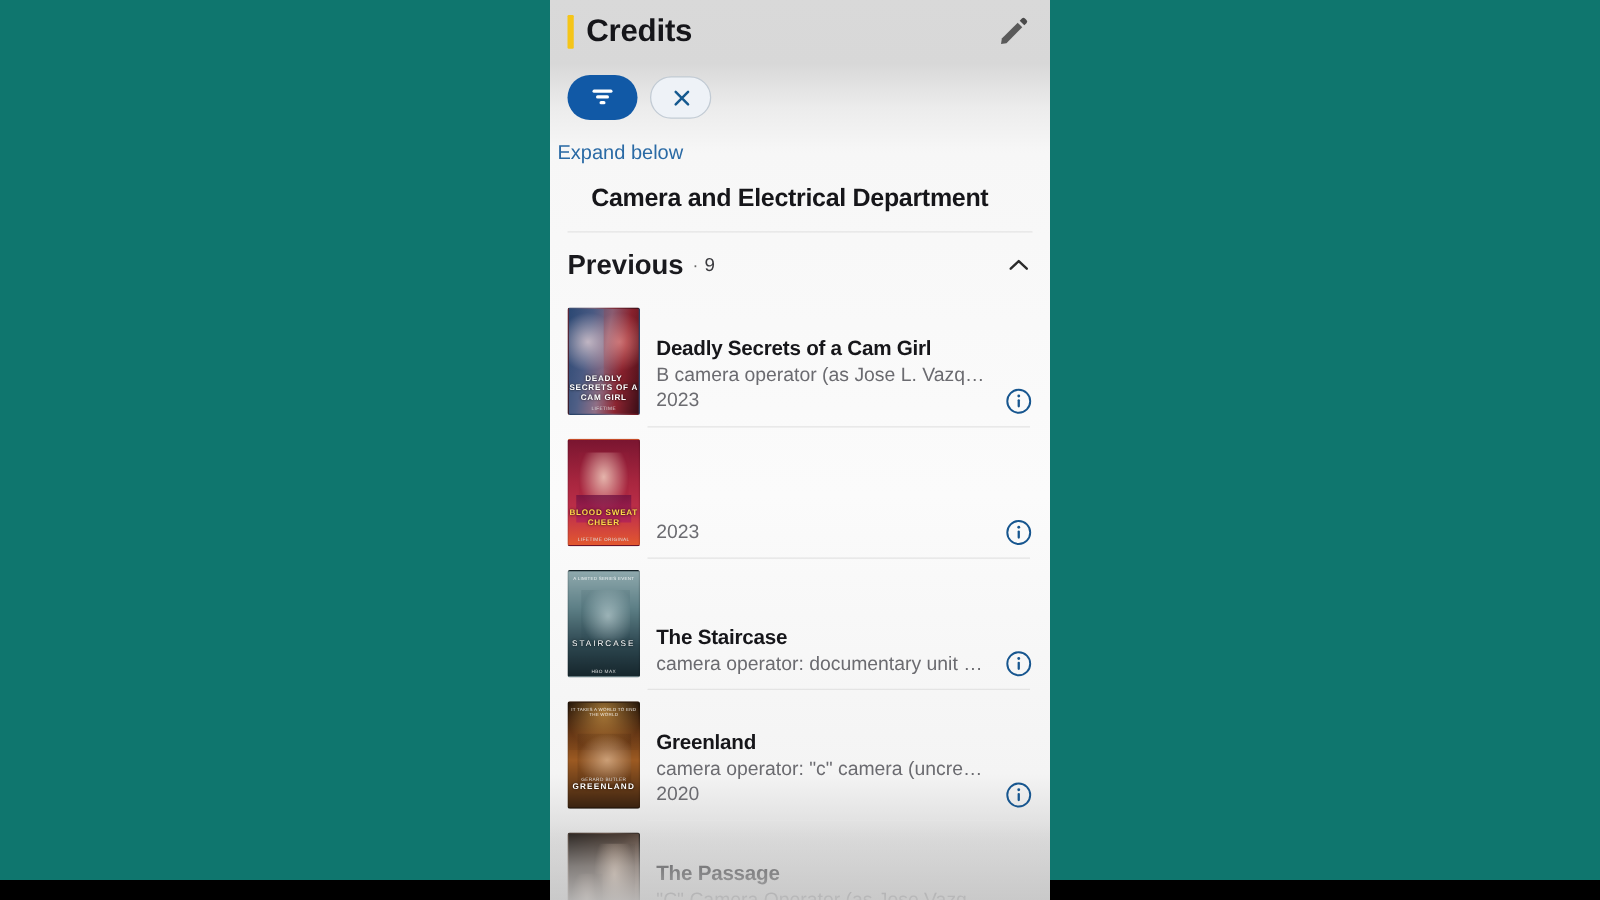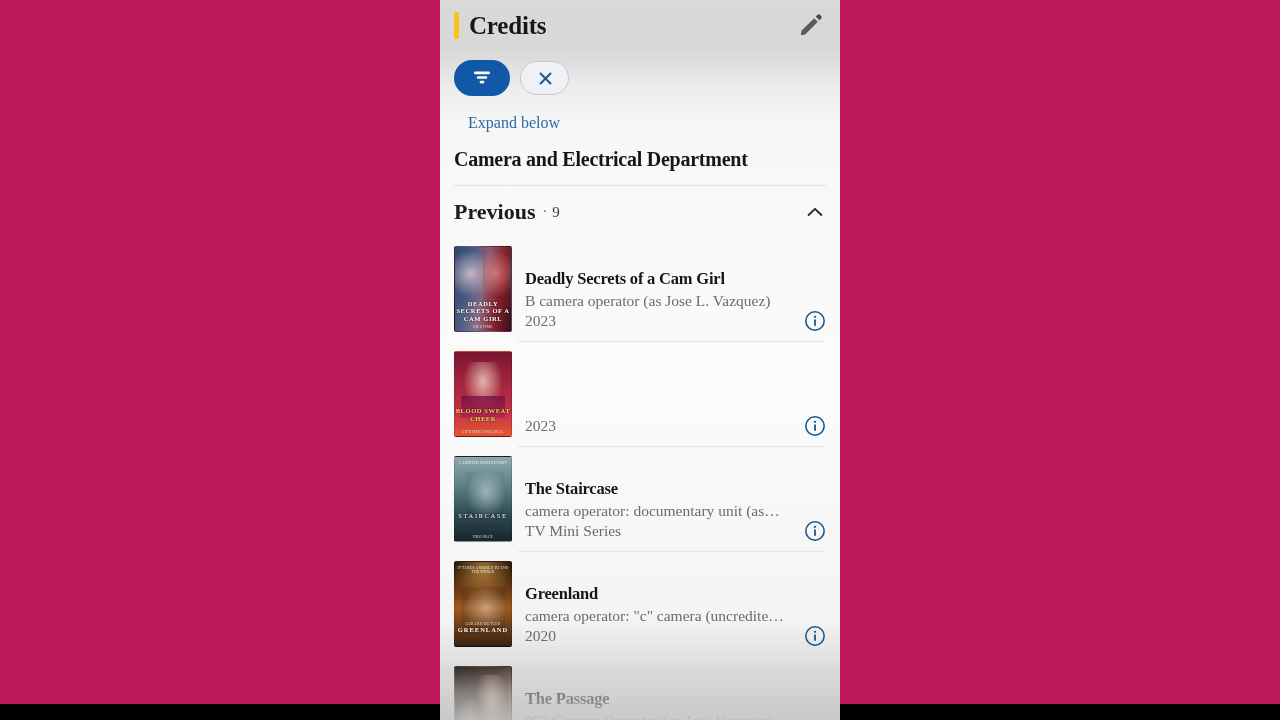--- a/index.html
+++ b/index.html
@@ -2,21 +2,21 @@
 <html><head>
 <meta charset="utf-8">
 <style>
   * { box-sizing: border-box; margin: 0; padding: 0; }
   html, body {
     width: 1280px; height: 720px;
     background: #000;
     font-family: "Liberation Sans", sans-serif;
     overflow: hidden;
   }
-  #screen { position: relative; width: 1280px; height: 704px; background: #be185d; font-family: Liberation Serif, serif; }
+  #screen { position: relative; width: 1280px; height: 704px; background: #0f766e; }
 
   
   #panel {
     position: absolute; left: 440px; top: 0; width: 400px; height: 720px;
     background: #d6d6d6; overflow: hidden;
   }
   
   #pagebg {
     position:absolute; inset:0;
     background: linear-gradient(180deg,#d9d9d9 0%,#d8d8d8 7%,#ececec 12%,#f7f7f7 17%,#fbfbfb 55%,#f4f4f4 86%,#dcdcdc 93%,#d2d2d2 100%);
@@ -56,28 +56,28 @@
     display: flex; align-items: center; gap: 10px;
     padding: 0 14px 0 16px; cursor: pointer;
   }
   .filter-chip .chip-label {
     font-size: 15.5px; color: #15598f; white-space: nowrap; letter-spacing: -0.1px;
   }
   .chip-x { width: 17px; height: 17px; display:block; }
 
   
   .expand-link {
-    padding: 10px 14px 6px 28px;
+    padding: 10px 14px 6px 6px;
     font-size: 16px; color: #2a6aa5; cursor: pointer; display: inline-block;
   }
 
   
   .dept-heading {
     padding: 10px 4px 14px 14px;
-    font-size: 20px; font-weight: 700; color: #16161a; letter-spacing: -0.25px;
+    font-size: 20px; font-weight: 700; color: #16161a; letter-spacing: -0.25px; margin-left: 19px;
   }
   .divider { height: 1px; background: #e3e3e3; margin: 0 14px; }
 
   
   .section-head {
     display: flex; align-items: center;
     padding: 13px 14px 12px 14px; cursor: pointer;
   }
   .section-title { font-size: 22px; font-weight: 700; color: #1a1a1e; }
   .section-dot { font-size: 14px; color: #666; margin: 0 5px 0 7px; }
@@ -239,21 +239,20 @@
         <div class="credit-row">
           <div class="poster" style="background:linear-gradient(180deg,#8fa9ad 0%,#5d7f86 35%,#2d4750 70%,#16262c 100%);">
             <div style="position:absolute;left:18%;top:18%;width:70%;height:55%;background:radial-gradient(ellipse at 55% 45%,rgba(215,230,232,.55),rgba(25,55,65,.1) 70%);"></div>
             <div class="ptop">A LIMITED SERIES EVENT</div>
             <div class="ptitle" style="bottom:22px;letter-spacing:1.6px;font-weight:400;">STAIRCASE</div>
             <div class="pbadge">HBO MAX</div>
           </div>
           <div class="row-text">
             <div class="row-title">The Staircase</div>
             <div class="row-role">camera operator: documentary unit (as…</div>
-            <div class="row-type">TV Mini Series</div>
           </div>
           <span class="info-icon" style="margin-top:28px;">
             <svg viewBox="0 0 24 24" width="22" height="22" aria-hidden="true">
               <circle cx="12" cy="12" r="10" fill="none" stroke="#17568f" stroke-width="1.7"></circle>
               <circle cx="12" cy="7.4" r="1.25" fill="#17568f"></circle>
               <rect x="11" y="10.2" width="2" height="7.2" rx="1" fill="#17568f"></rect>
             </svg>
           </span>
         </div>
         <div class="row-sep"></div>

